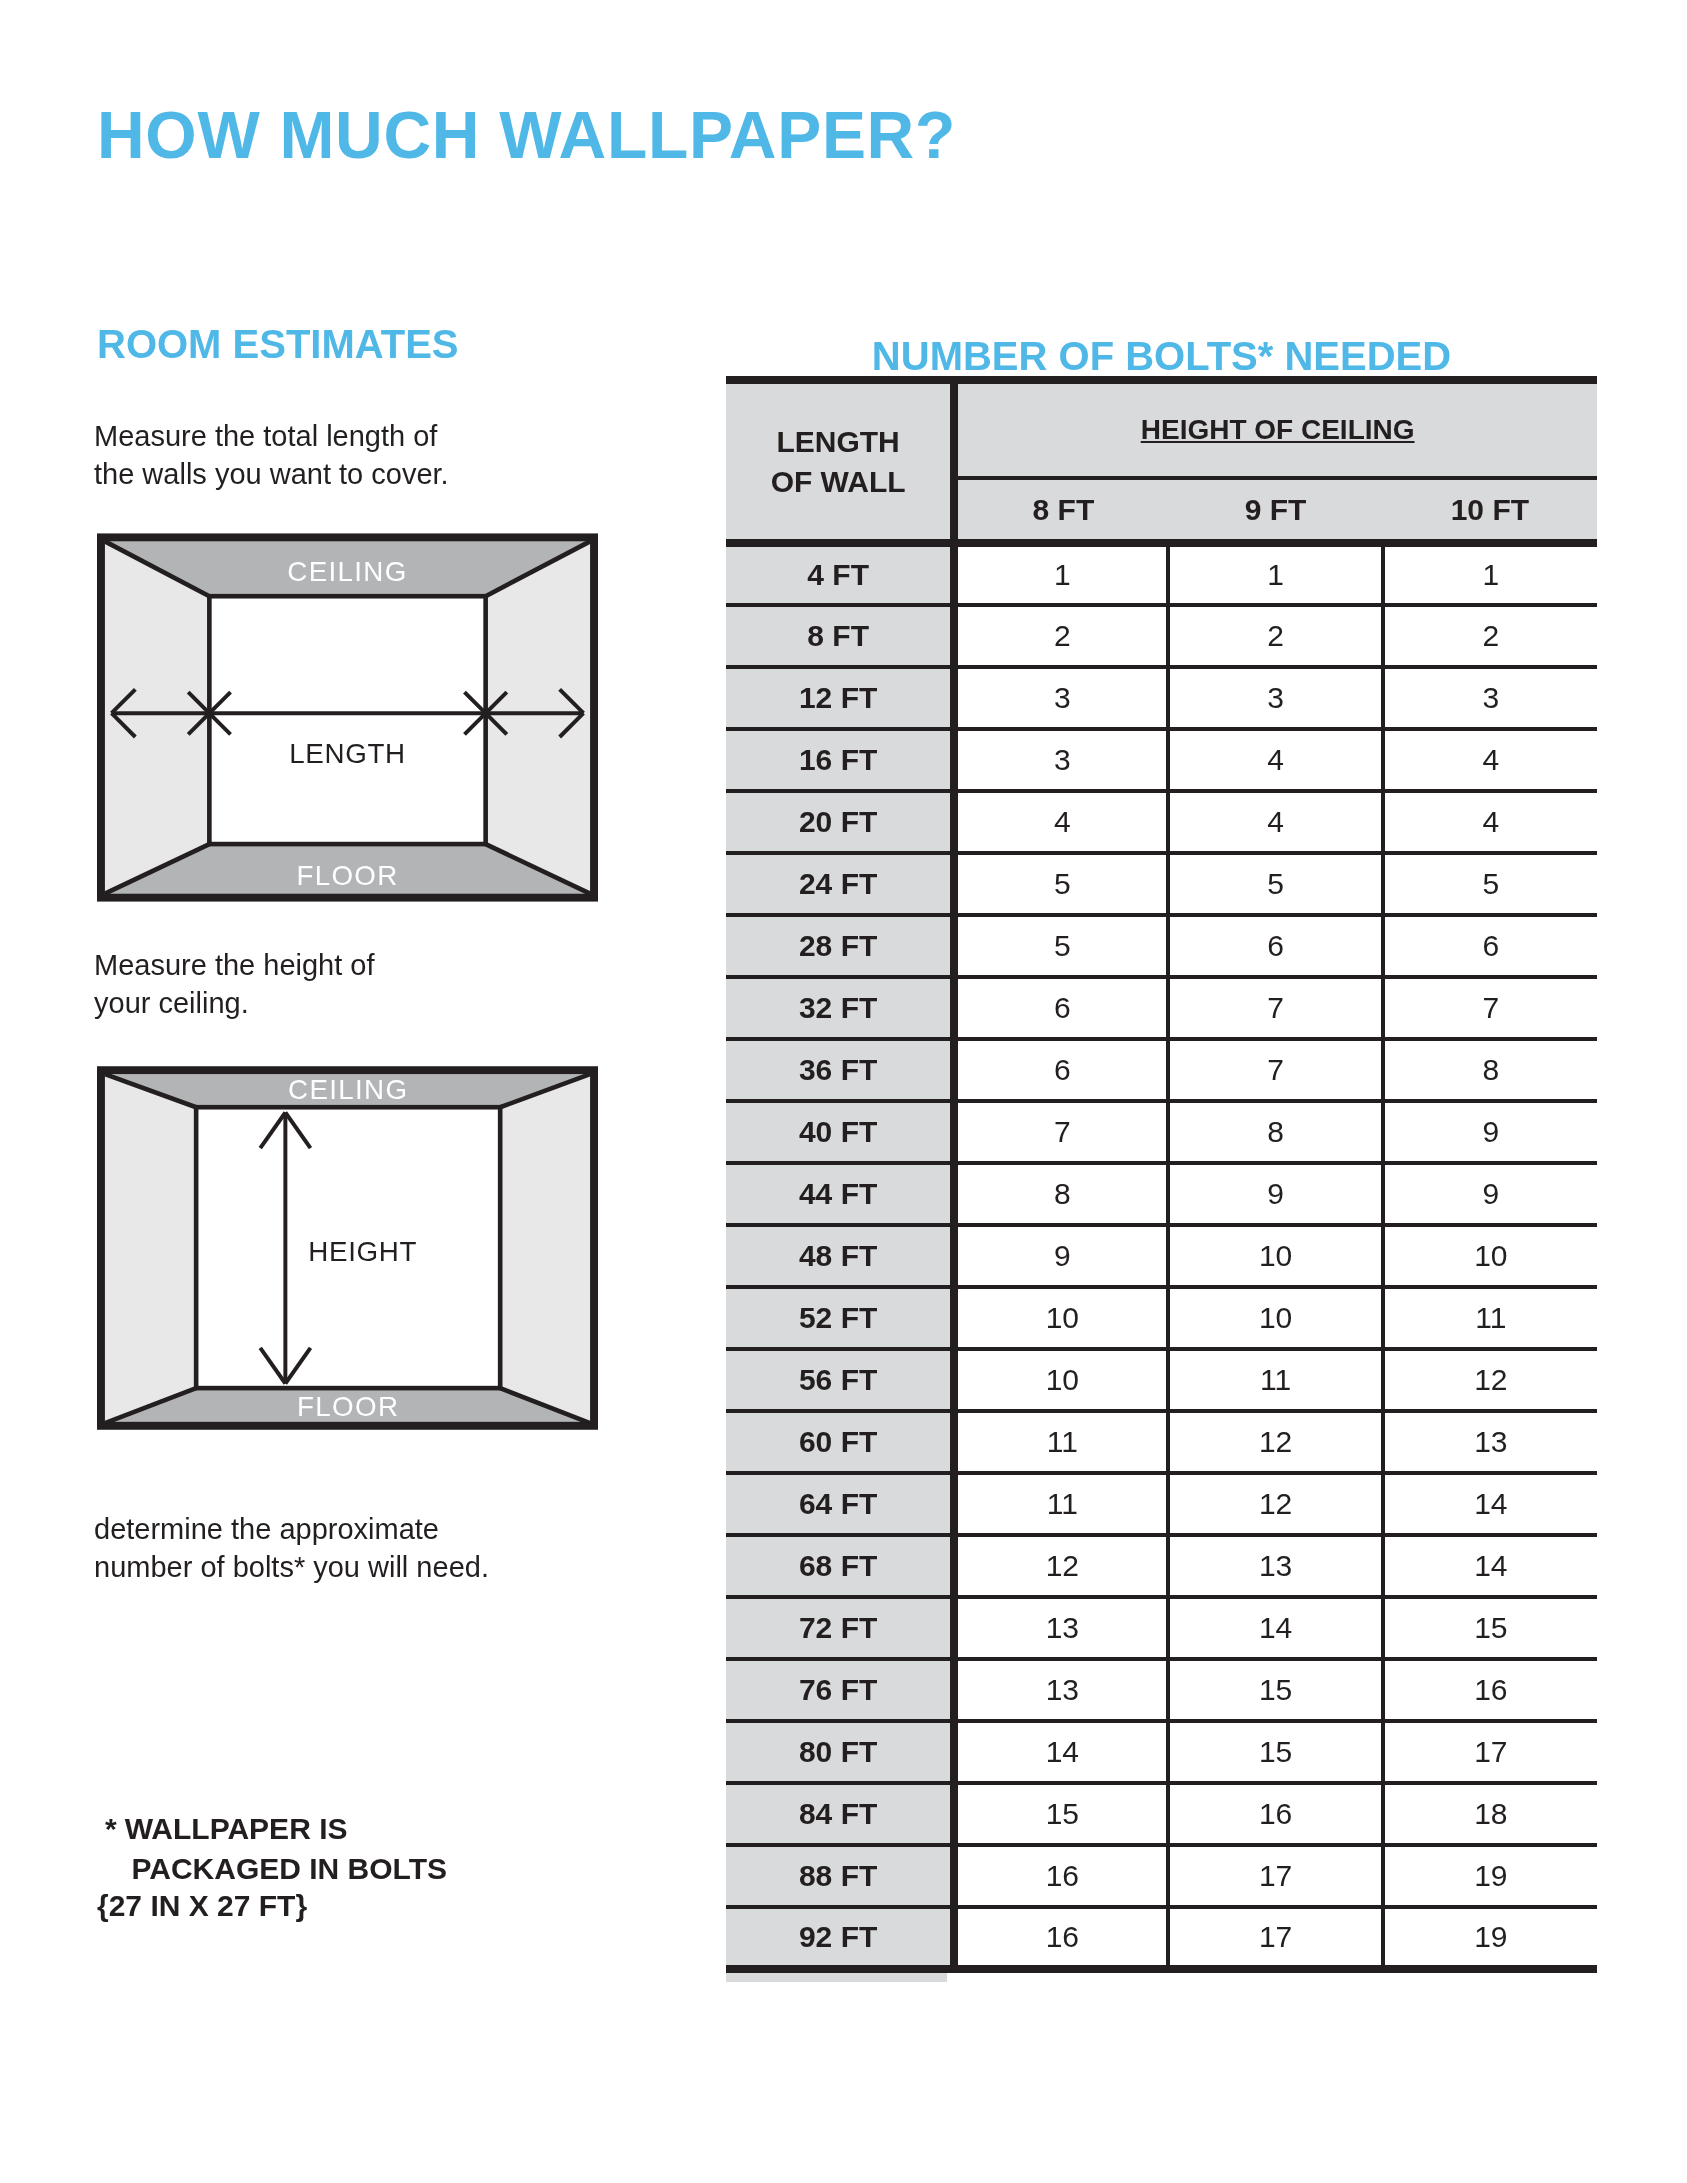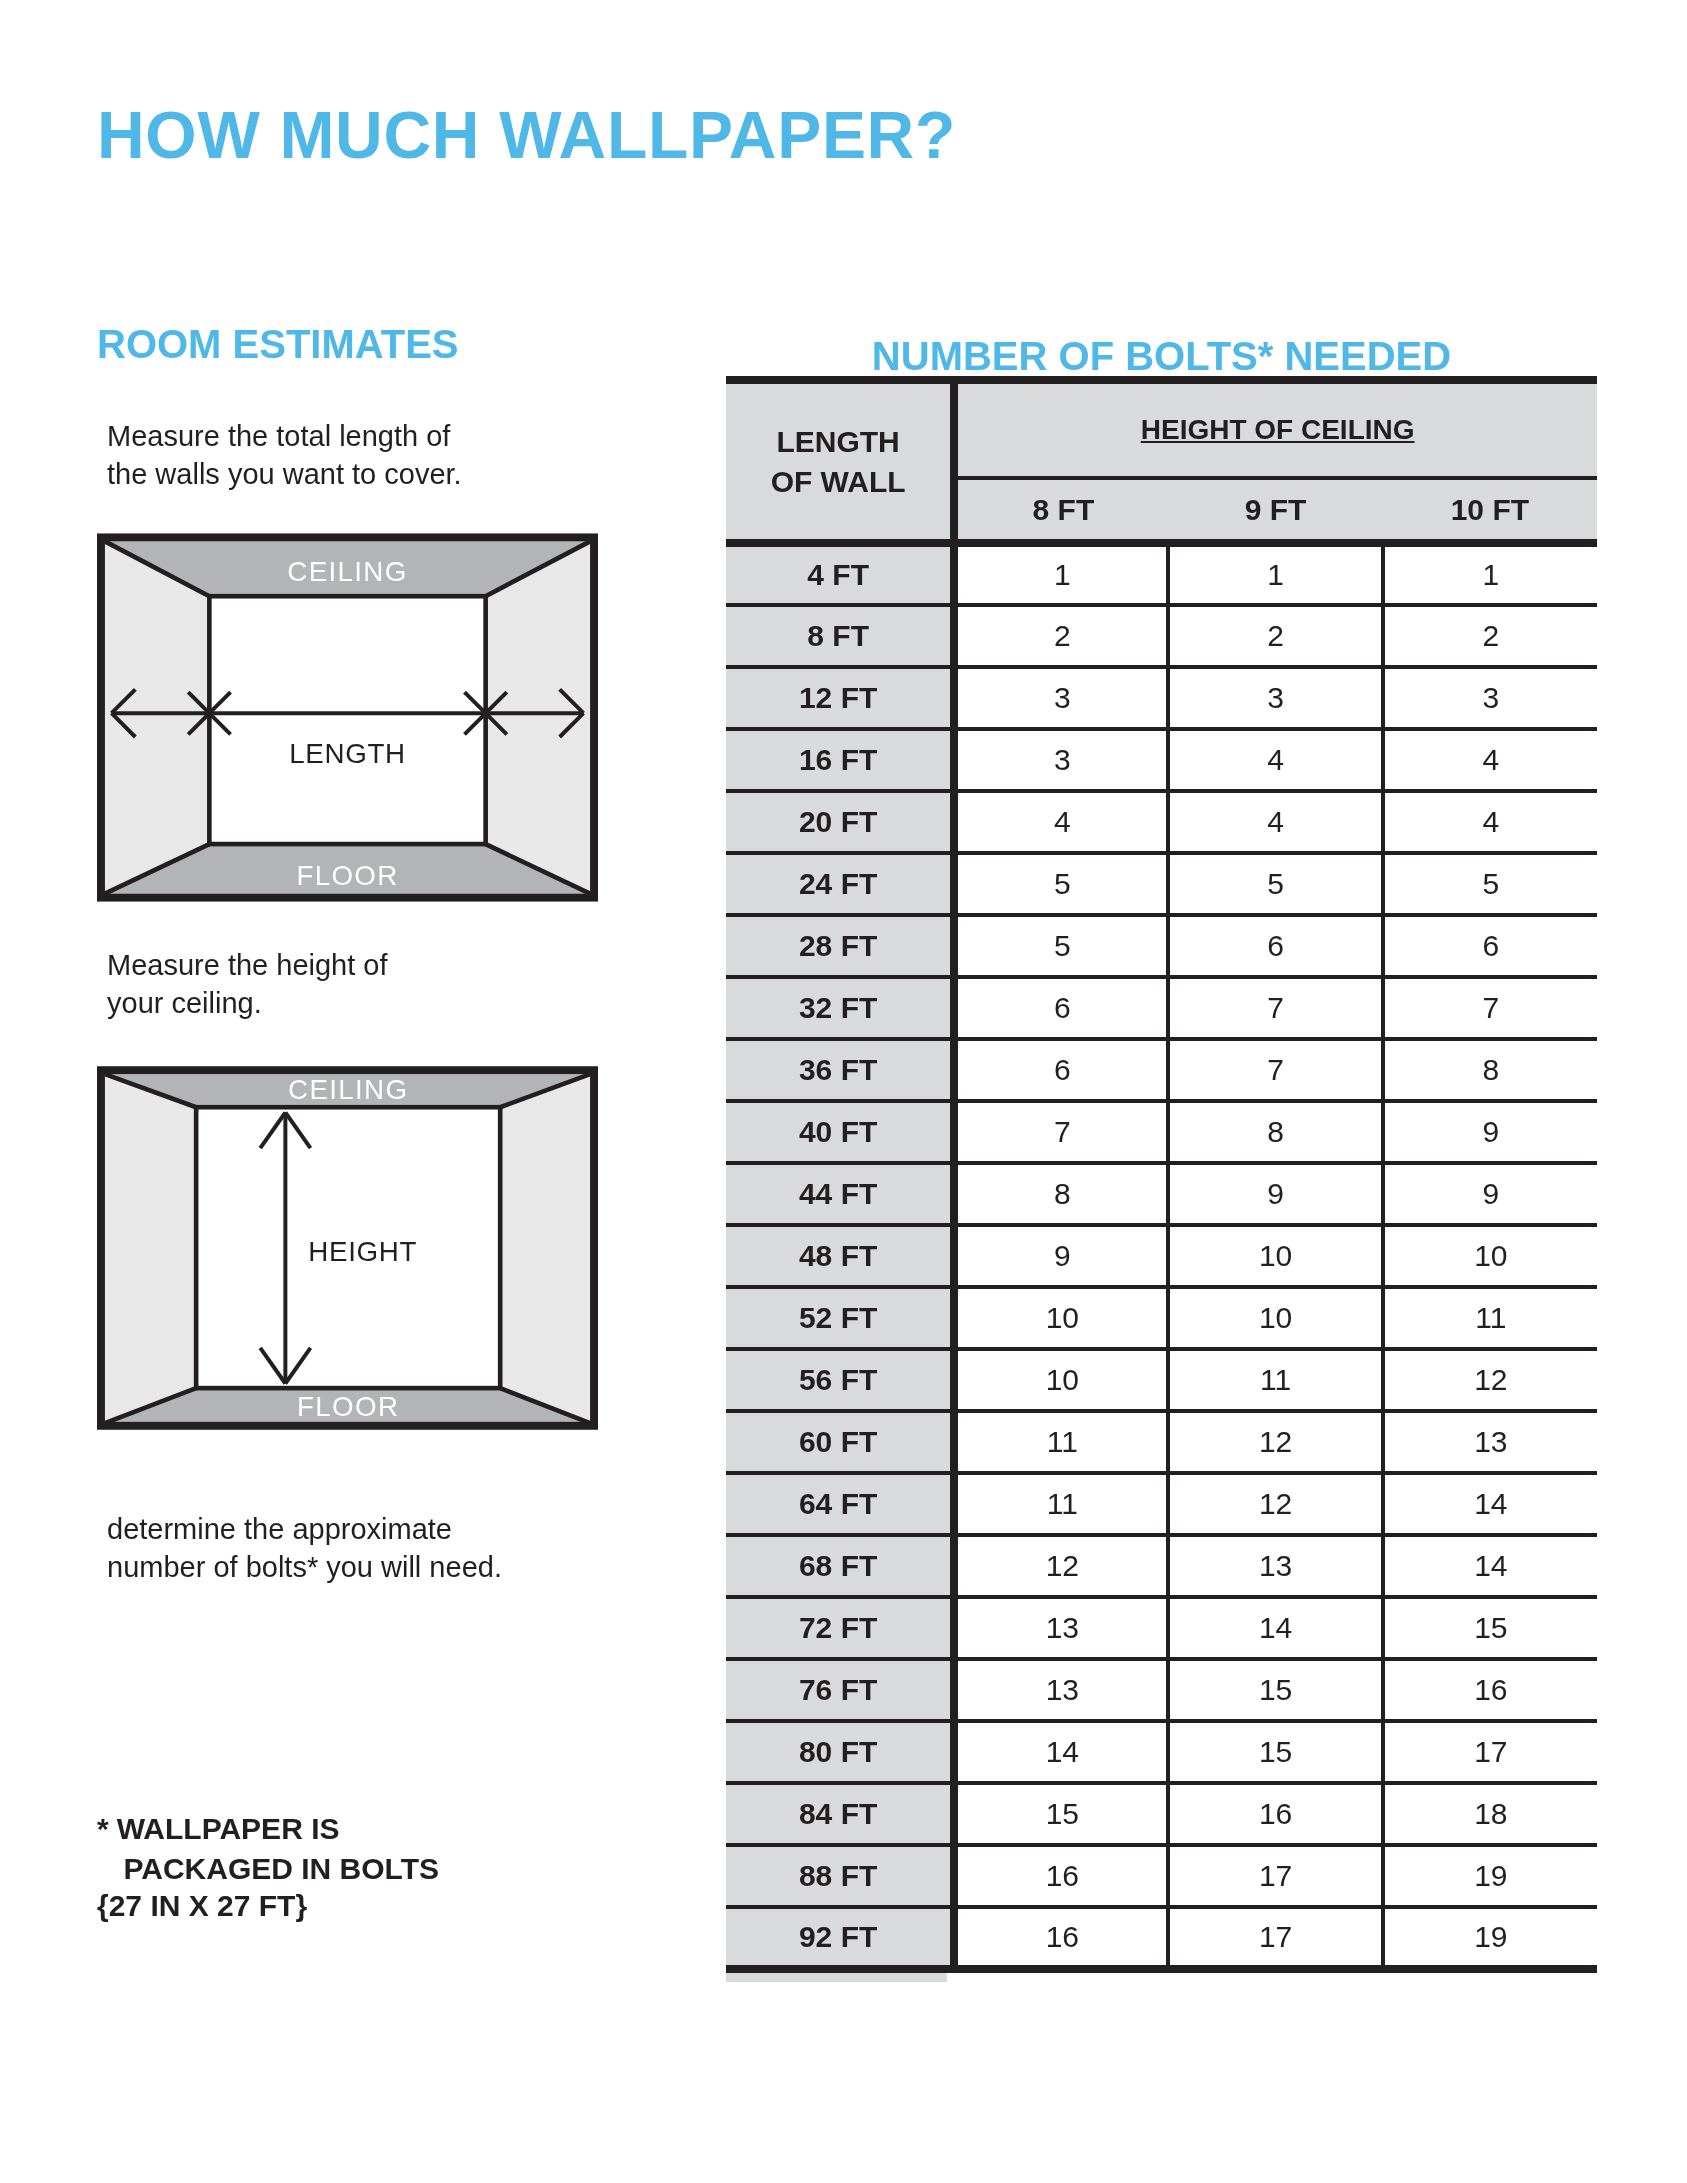--- a/index.html
+++ b/index.html
@@ -19,25 +19,25 @@
   .page-title{
     left:97px;top:99px;
     font-size:66px;font-weight:700;letter-spacing:0.7px;line-height:1.1;
     color:var(--accent);white-space:nowrap;
   }
   .section-heading{
     font-size:40px;font-weight:700;color:var(--accent);white-space:nowrap;
   }
   .left-heading{left:97px;top:322px;}
   .table-heading{left:726px;top:322px;width:871px;text-align:center;margin-top:12px;}
-  .para{left:107px;font-size:29px;font-weight:400;line-height:38px;color:var(--text);}
+  .para{left:94px;font-size:29px;font-weight:400;line-height:38px;color:var(--text);}
   .para-intro{top:417px;}
   .para-height{top:946px;}
   .para-chart{top:1510px;}
-  .footnote{left:97px;top:1809px;font-size:30px;font-weight:700;line-height:40px;}
+  .footnote{left:105px;top:1809px;font-size:30px;font-weight:700;line-height:40px;}
   .footnote .star{margin-right:8px;}
   .footnote .indent{padding-left:26.5px;}
   .bolt-info{left:97px;top:1882px;font-size:30px;font-weight:700;line-height:48px;}
   .sup{font-size:58%;vertical-align:super;font-weight:700;}
   .diagram{position:absolute;}
   .d1{left:97px;top:533px;width:501px;height:369px;}
   .d2{left:97px;top:1066px;width:501px;height:364px;}
   .side{fill:var(--sidegray);stroke:none;}
   .band{fill:var(--bandgray);stroke:none;}
   .backwall{fill:#ffffff;stroke:var(--text);stroke-width:7;}

